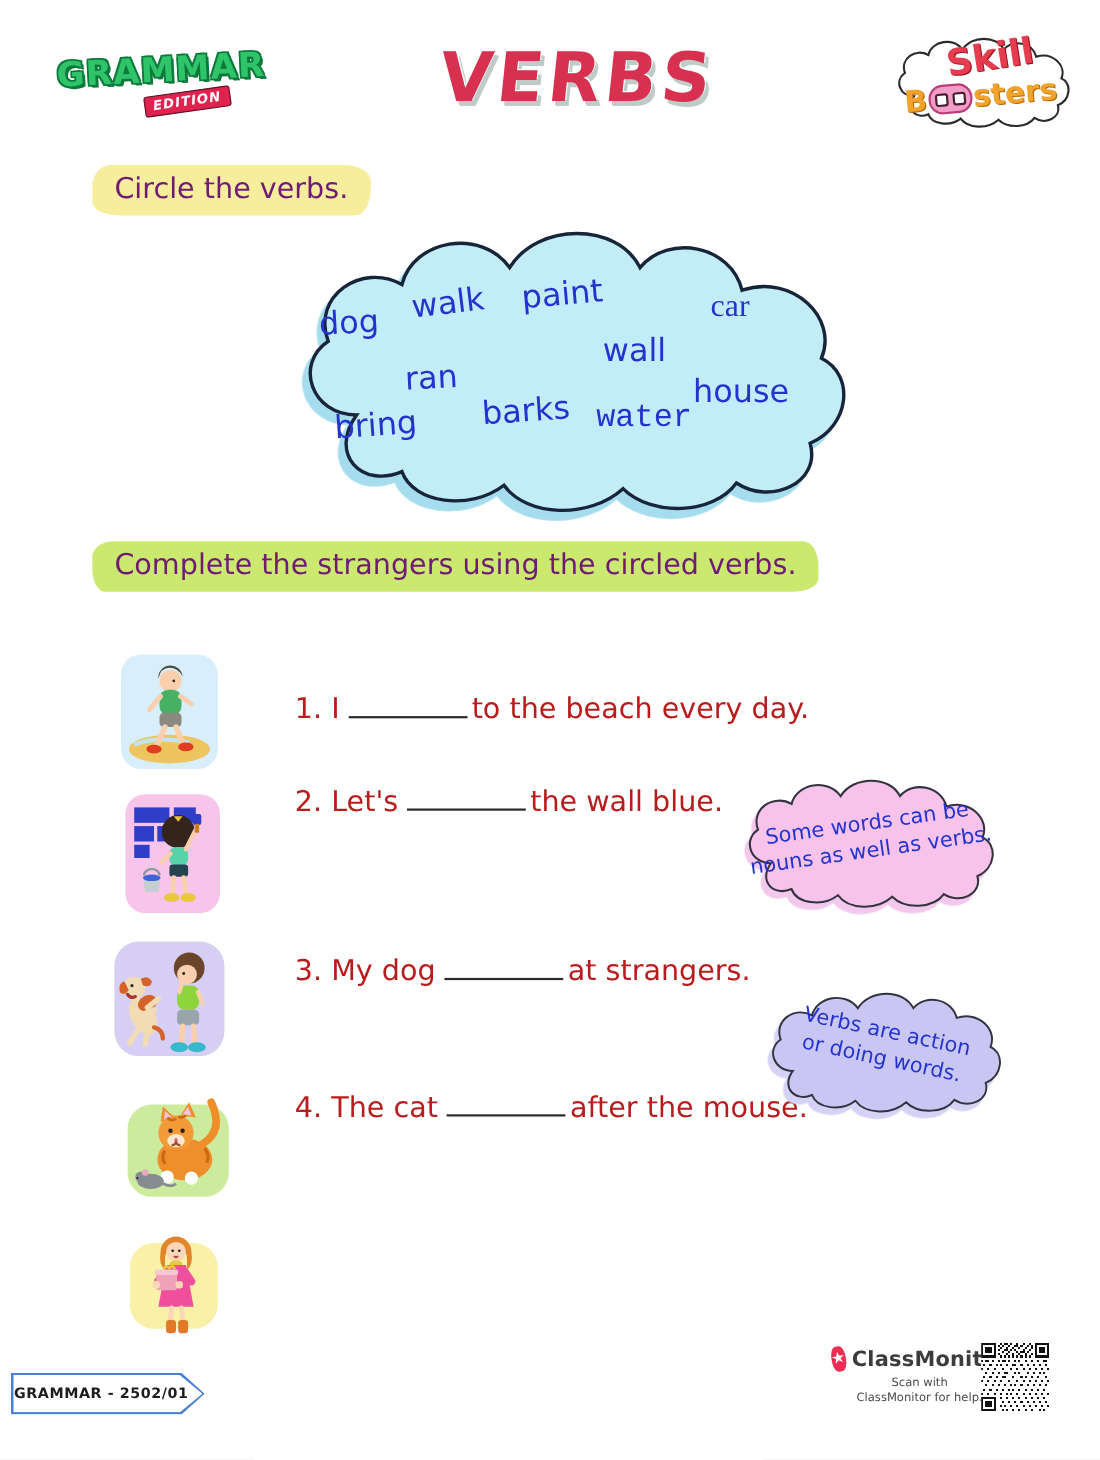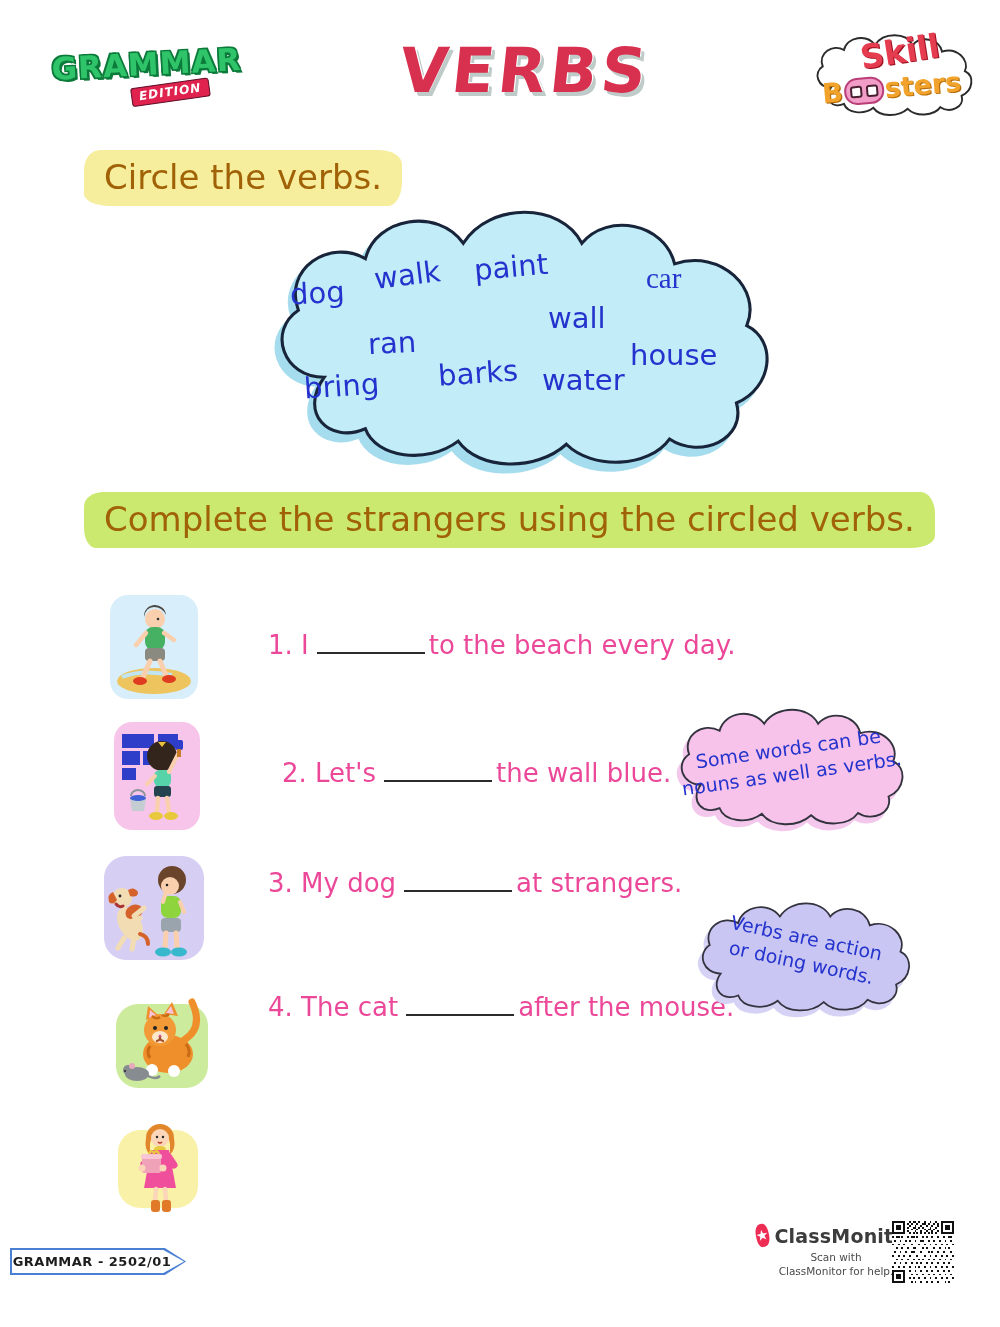--- a/index.html
+++ b/index.html
@@ -46,66 +46,66 @@
   }
   .brain-eye {
     position: absolute; top: 6px; width: 12px; height: 12px; background: #ffffff;
     border: 2.5px solid #4a2030; border-radius: 3px;
   }
   .brain-eye.left { left: 4px; } .brain-eye.right { right: 4px; }
 
   
   .instruction {
     position: absolute; display: inline-block; padding: 7px 20px 9px;
-    font-size: 34px; color: #a16207; white-space: nowrap;
+    font-size: 26px; color: #701a75; white-space: nowrap;
   }
   .instr-circle { left: 84px; top: 150px; background: #f6ee9d; border-radius: 16px 24px 14px 26px / 20px 14px 24px 12px; }
   .instr-complete { left: 84px; top: 492px; background: #cbe96f; border-radius: 20px 14px 24px 12px / 14px 22px 12px 20px; }
 
   
   .word-cloud { position: absolute; left: 250px; top: 202px; width: 540px; height: 268px; }
   .word-cloud svg { position: absolute; inset: 0; width: 100%; height: 100%; filter: drop-shadow(-6px 8px 0 #a5ddee); }
   .cloud-word {
     position: absolute; color: #2433cd; font-size: 29px; font-weight: 500; cursor: pointer;
   }
   .w0 { left: 40px;  top: 74px;  transform: rotate(-3deg); }
   .w1 { left: 124px; top: 56px;  transform: rotate(-7deg); }
   .w2 { left: 224px; top: 48px;  transform: rotate(-5deg); }
   .w3 { left: 396px; top: 60px; font-family: Liberation Serif, serif; }
   .w4 { left: 298px; top: 99px; }
   .w5 { left: 118px; top: 124px; transform: rotate(-3deg); }
   .w6 { left: 380px; top: 136px; }
   .w7 { left: 188px; top: 154px; transform: rotate(-4deg); }
-  .w8 { left: 292px; top: 161px; }
+  .w8 { left: 292px; top: 161px; font-family: Liberation Mono, monospace; }
   .w9 { left: 54px;  top: 167px; transform: rotate(-4deg); }
 
   
   .row-img { position: absolute; }
-  .row-text { position: absolute; left: 268px; font-size: 26px; color: #ec4899; white-space: nowrap; }
+  .row-text { position: absolute; left: 268px; font-size: 26px; color: #b91c1c; white-space: nowrap; }
   .blank {
     display: inline-block; width: 108px; height: 20px; margin: 0 4px 0 8px;
     border-bottom: 2.5px solid #2b2b2b;
   }
 
   
   .callout { position: absolute; }
   .callout svg { position: absolute; inset: 0; width: 100%; height: 100%; }
   .callout-pink svg { filter: drop-shadow(-4px 6px 0 #f3c8ec); }
   .callout-purple svg { filter: drop-shadow(-4px 6px 0 #d5d2f5); }
   .callout-text {
     position: absolute; width: 100%; top: 50%; left: 50%;
     text-align: center; color: #2433cd; font-size: 19px; font-weight: 500; line-height: 1.3;
   }
   .callout-pink { left: 668px; top: 694px; width: 244px; height: 144px; }
   .callout-pink .callout-text { transform: translate(-50%,-60%) rotate(-8deg); }
   .callout-purple { left: 690px; top: 882px; width: 228px; height: 148px; }
   .callout-purple .callout-text { transform: translate(-50%,-62%) rotate(12deg); }
 
   
-  .footer-banner { position: absolute; left: 10px; top: 1248px; width: 176px; height: 27px; }
+  .footer-banner { position: absolute; left: 10px; top: 1248px; width: 176px; height: 38px; }
   .banner-outer {
     position: absolute; inset: 0; background: #4a7fd4;
     clip-path: polygon(0 0, 88% 0, 100% 50%, 88% 100%, 0 100%);
   }
   .banner-inner {
     position: absolute; inset: 2px; background: #ffffff;
     clip-path: polygon(0 0, 88% 0, 100% 50%, 88% 100%, 0 100%);
     display: flex; align-items: center; justify-content: center;
   }
   .banner-code { font-size: 13px; font-weight: 700; color: #1d1d1d; letter-spacing: 0.5px; padding-right: 12px; }
@@ -202,21 +202,21 @@
       <rect x="42" y="66" width="17" height="11" rx="3" fill="#24434e"></rect>
       <line x1="46" y1="78" x2="45" y2="92" stroke="#f9cfae" stroke-width="4.5" stroke-linecap="round"></line>
       <line x1="55" y1="78" x2="57" y2="92" stroke="#f9cfae" stroke-width="4.5" stroke-linecap="round"></line>
       <ellipse cx="44" cy="96" rx="7" ry="4" fill="#e8c83c"></ellipse>
       <ellipse cx="59" cy="96" rx="7" ry="4" fill="#e8c83c"></ellipse>
       <path d="M18,78 h16 l-2,13 h-12 z" fill="#c3cdd2"></path>
       <ellipse cx="26" cy="78" rx="8" ry="3" fill="#3f62d8"></ellipse>
       <path d="M19,76 a7,6 0 0 1 14,0" stroke="#8a949a" stroke-width="2" fill="none"></path>
     </svg>
   </div>
-  <div class="row-text" style="top:758px;margin-left:14px;">
+  <div class="row-text" style="top:714px;">
     <span>2. Let's</span><span class="blank"></span><span>the wall blue.</span>
   </div>
 
   <div class="row-img" style="left:100px; top:850px;">
     <svg width="108" height="116" viewBox="0 0 108 116">
       <rect x="4" y="6" width="100" height="104" rx="22" fill="#d6cff3"></rect>
 
       <ellipse cx="30" cy="74" rx="11" ry="18" fill="#f2dcb4" transform="rotate(-28 30 74)"></ellipse>
       <ellipse cx="34" cy="62" rx="9" ry="7" fill="#d4622a" transform="rotate(-28 34 62)"></ellipse>
       <circle cx="22" cy="48" r="10" fill="#f2dcb4"></circle>

